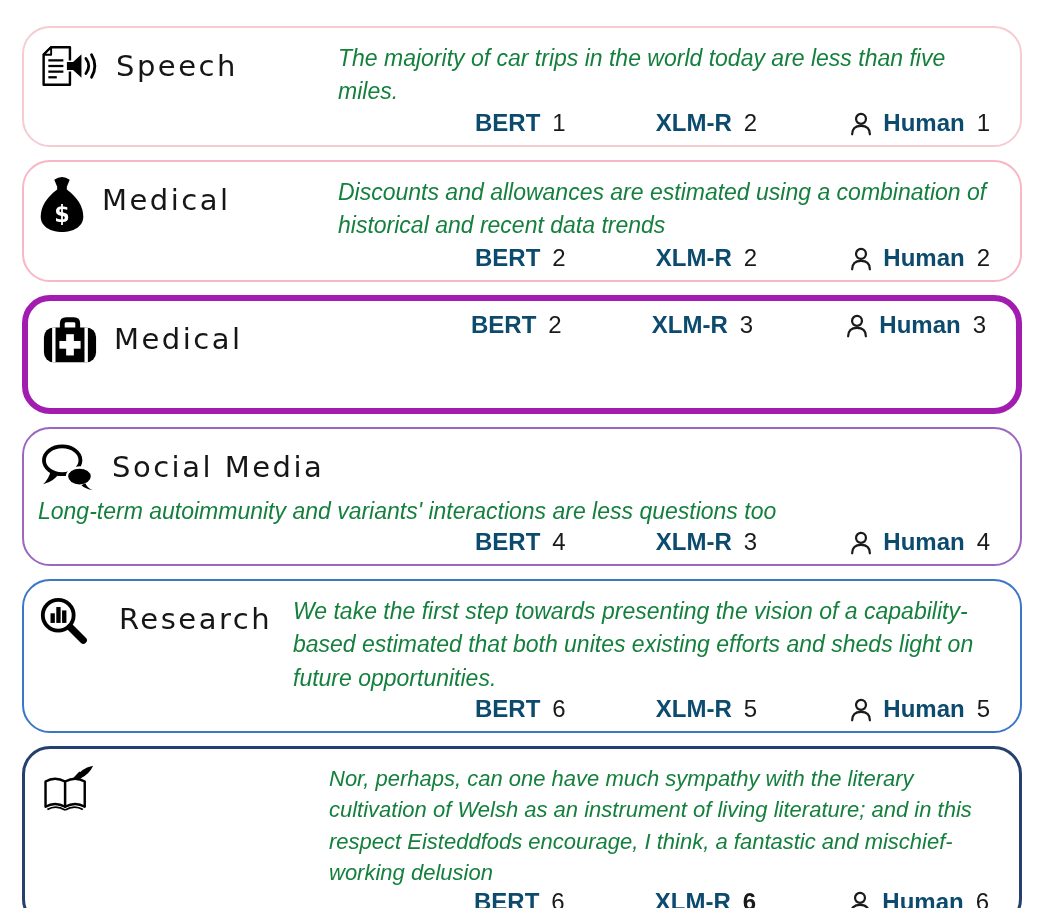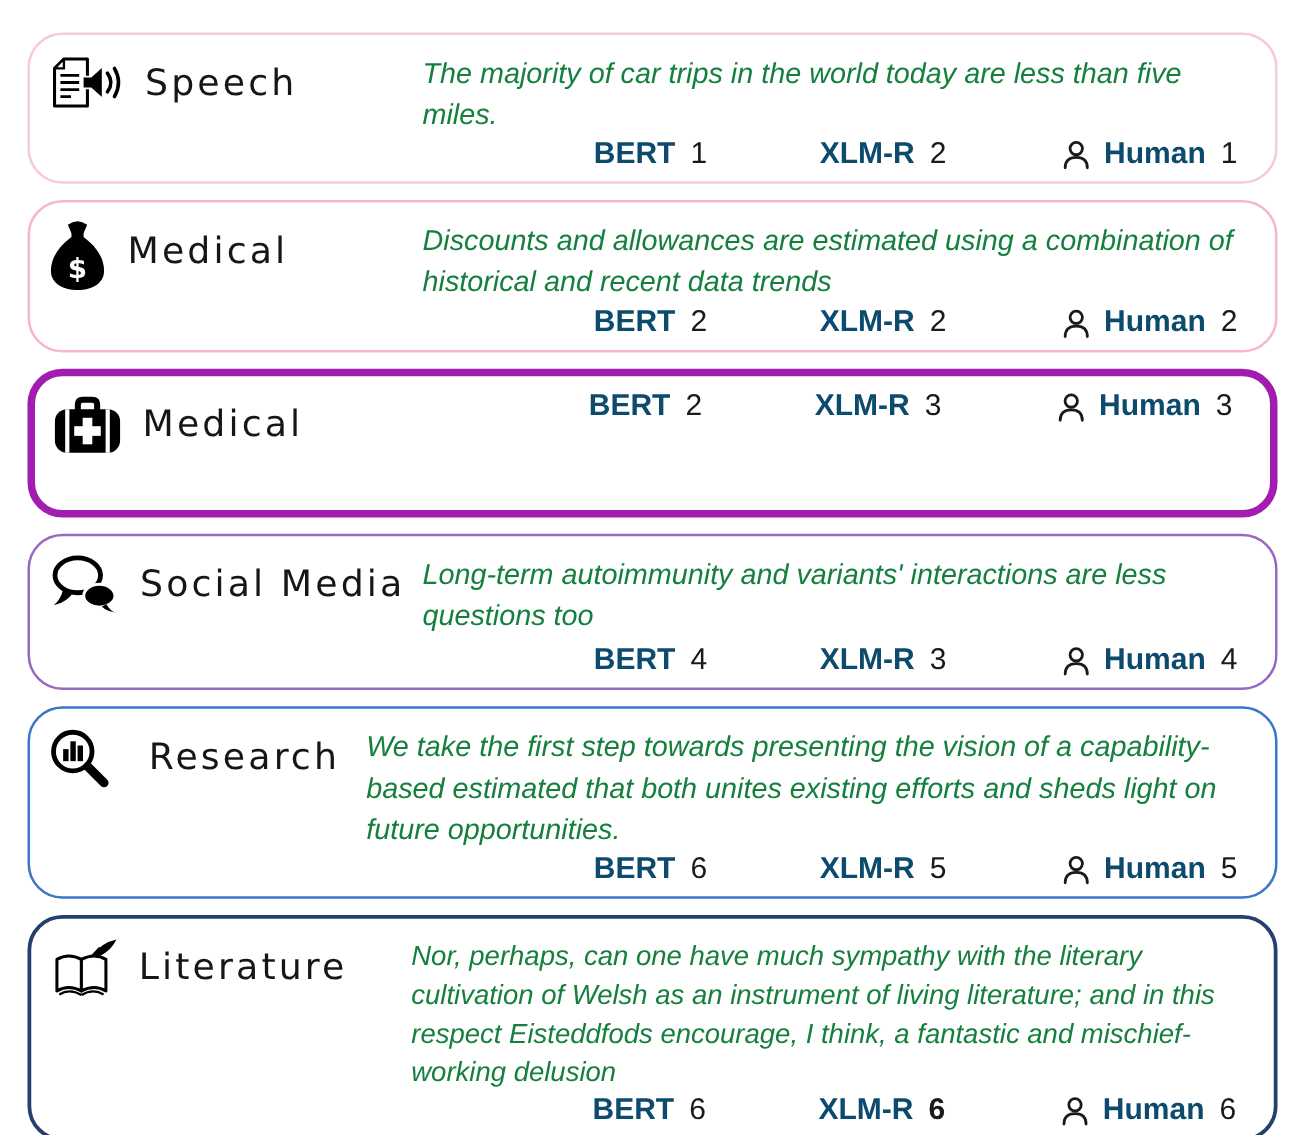--- a/index.html
+++ b/index.html
@@ -2,21 +2,21 @@
 <html><head>
 <meta charset="utf-8">
 <style>
   html,body{margin:0;padding:0;background:#ffffff;}
   body{width:1044px;height:908px;font-family:"Liberation Sans",sans-serif;color:#111;overflow:hidden;}
   .stack{box-sizing:border-box;padding:26px 22px 0 22px;display:flex;flex-direction:column;gap:13px;}
   .card{box-sizing:border-box;background:#fff;border-radius:28px;display:flex;padding:10px 30px 6px 14px;}
   .card-0{border:2px solid #f4ccd2;min-height:110px;}
   .card-1{border:2.5px solid #f8b6c6;min-height:122px;}
   .card-2{border:6px solid #a21caf;min-height:119px;}
-  .card-3{border:2.5px solid #9a68c0;min-height:125px;}
+  .card-3{border:2.5px solid #9a68c0;min-height:125px;flex-direction:column;}
   .card-4{border:2.5px solid #3b77c6;min-height:140px;}
   .card-5{border:3px solid #25406e;min-height:169px;}
   .card-left{width:300px;flex-shrink:0;display:flex;align-items:flex-start;gap:16px;padding-top:4px;}
   .card-4 .card-left{width:255px;gap:29px;}
   .card-5 .card-left{width:290px;}
   .icon-wrap{display:inline-flex;flex-shrink:0;}
   .domain-label{font-family:"DejaVu Sans",sans-serif;font-size:29px;letter-spacing:2.5px;line-height:48px;white-space:nowrap;color:#161616;}
   .card-right{flex:1;display:flex;flex-direction:column;justify-content:space-between;min-width:0;}
   .sentence{font-style:italic;font-size:23px;line-height:1.45;padding-top:4px;color:#15803d;}
   .card-5 .sentence{font-size:22px;line-height:1.42;}
@@ -229,21 +229,20 @@
       <span class="icon-wrap">
         <svg width="56" height="52" viewBox="0 0 60 54">
           <path d="M38 16 Q44 5 58 2 Q54 11 44 16 Q40 18 37 16 Z" fill="#000"></path>
           <line x1="30" y1="24" x2="44" y2="9" stroke="#000" stroke-width="2.2"></line>
           <path d="M7 19 Q17 13 28 19 L28 46 Q17 40 7 46 Z" fill="#fff" stroke="#000" stroke-width="2.6" stroke-linejoin="round"></path>
           <path d="M49 19 Q39 13 28 19 L28 46 Q39 40 49 46 Z" fill="#fff" stroke="#000" stroke-width="2.6" stroke-linejoin="round"></path>
           <path d="M9 49 Q18 43.5 28 49.5" fill="none" stroke="#000" stroke-width="2"></path>
           <path d="M47 49 Q38 43.5 28 49.5" fill="none" stroke="#000" stroke-width="2"></path>
         </svg>
       </span>
-      <span class="domain-label">Literature</span>
     </div>
     <div class="card-right">
       <div class="sentence">Nor, perhaps, can one have much sympathy with the literary cultivation of Welsh as an instrument of living literature; and in this respect Eisteddfods encourage, I think, a fantastic and mischief-working delusion</div>
       <div class="scores">
         <div class="score-group">
           <span class="score-label">BERT</span>
           <span class="score-value">6</span>
         </div>
         <div class="score-group">
           <span class="score-label">XLM-R</span>

